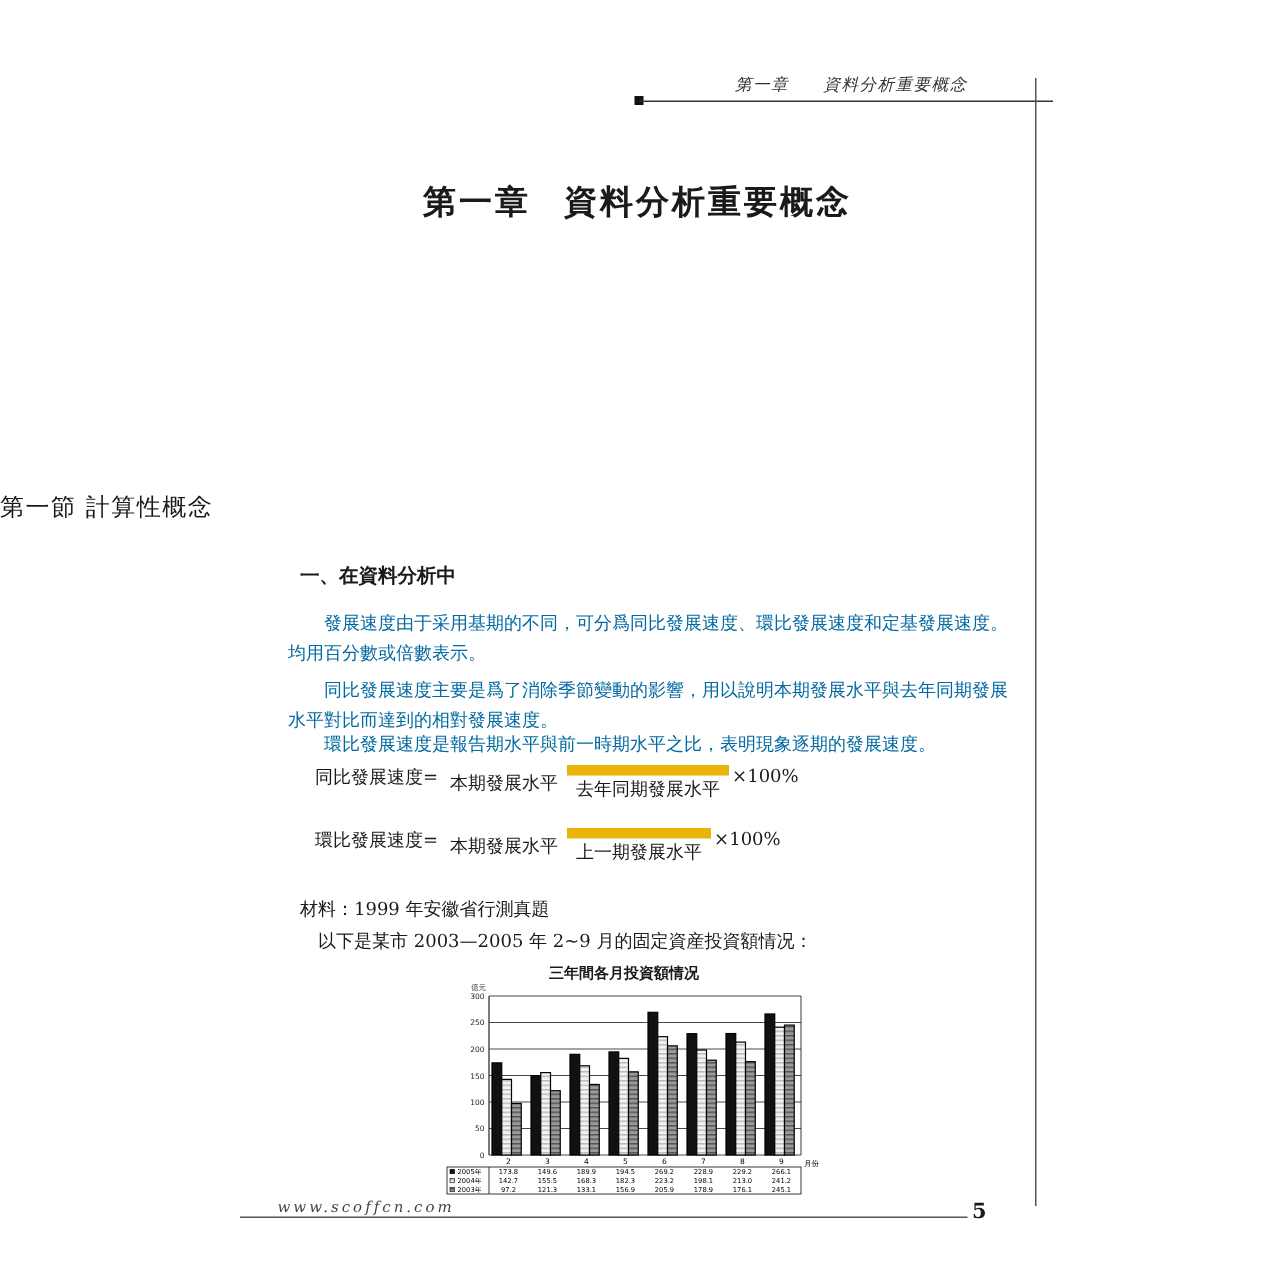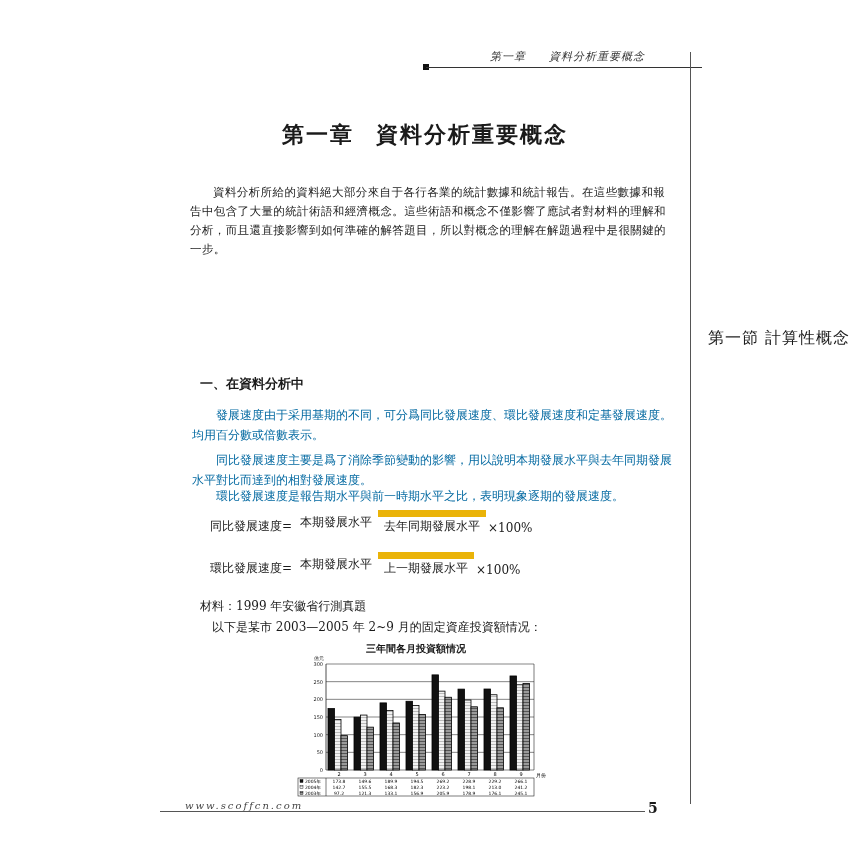--- a/index.html
+++ b/index.html
@@ -18,34 +18,34 @@
       position: absolute; left: 0; width: 850px; top: 120px; text-align: center;
       font-size: 22px; font-weight: bold; letter-spacing: 2px;
     }
     .chapter-title .gap { display: inline-block; width: 22px; }
     .intro {
       position: absolute; left: 190px; top: 183px; width: 480px; font-size: 11.5px; line-height: 19px;
       font-family: "DejaVu Serif", serif; color: #222; letter-spacing: 0.4px;
     }
     .intro p { margin: 0; text-indent: 2em; }
     .section-title {
-      position: absolute; left: 0; width: 850px; top: 328px; text-align: right; font-size: 16px;
+      position: absolute; left: 0; width: 850px; top: 328px; text-align: left; font-size: 16px;
       font-family: "DejaVu Sans", sans-serif; letter-spacing: 1px;
     }
     .subsection {
       position: absolute; left: 200px; top: 375px; font-size: 13px; font-weight: bold;
       font-family: "DejaVu Sans", sans-serif;
     }
     .body-text {
       position: absolute; left: 192px; width: 480px; font-size: 12px; line-height: 20px; color: #0369a1;
       font-family: "DejaVu Serif", serif;
     }
     .body-text p { margin: 0; text-indent: 2em; }
     .formula {
-      position: absolute; left: 210px; font-size: 12px; display: flex; align-items: flex-end;
+      position: absolute; left: 210px; font-size: 12px; display: flex; align-items: flex-start;
       font-family: "DejaVu Serif", serif;
     }
     .frac { display: inline-flex; flex-direction: row; align-items: center; margin: 0 2px; }
     .frac .num { padding: 0 6px 1px; }
     .frac .den { border-top: 7px solid #eab308; padding: 1px 6px 0; }
     .material { position: absolute; left: 200px; font-size: 12px; font-family: "DejaVu Serif", serif; }
     .chart-wrap { position: absolute; left: 296px; top: 642px; width: 250px; height: 158px; }
     .chart-title {
       position: absolute; left: 0; width: 240px; top: 0; text-align: center; font-size: 10px;
       font-weight: bold; font-family: "DejaVu Sans", sans-serif;
@@ -70,21 +70,20 @@
 </div>
 <div class="header-square"></div>
 <div class="header-rule"></div>
 <div class="right-rule"></div>
 
 <div class="chapter-title">
   <span>第一章</span><span class="gap"></span><span>資料分析重要概念</span>
 </div>
 
 <div class="intro">
-  <p>資料分析所給的資料絕大部分來自于各行各業的統計數據和統計報告。在這些數據和報告中包含了大量的統計術語和經濟概念。這些術語和概念不僅影響了應試者對材料的理解和分析，而且還直接影響到如何準確的解答題目，所以對概念的理解在解題過程中是很關鍵的一步。</p>
 </div>
 
 <div class="section-title">
   <span>第一節</span>
   <span>計算性概念</span>
 </div>
 
 <div class="subsection">一、在資料分析中</div>
 
 <div class="body-text" style="top:405px">

